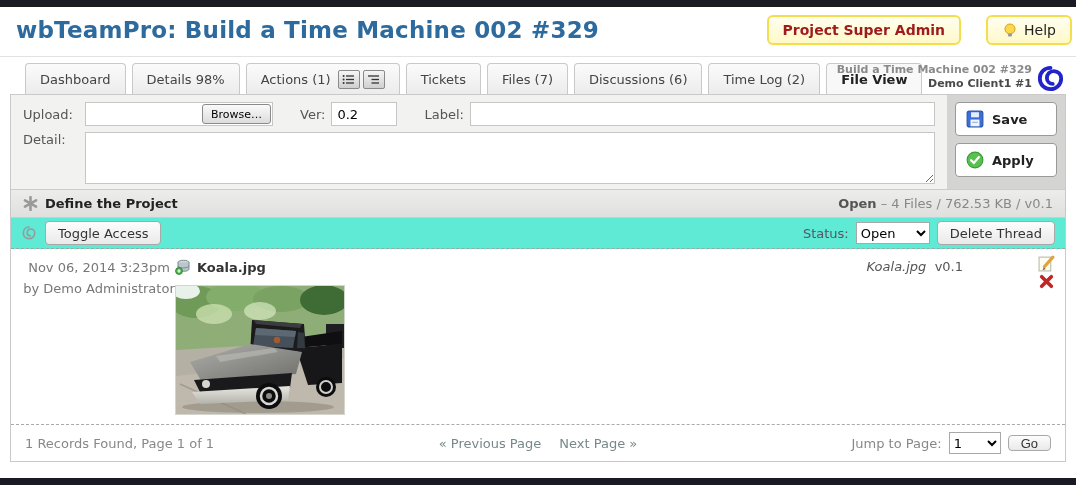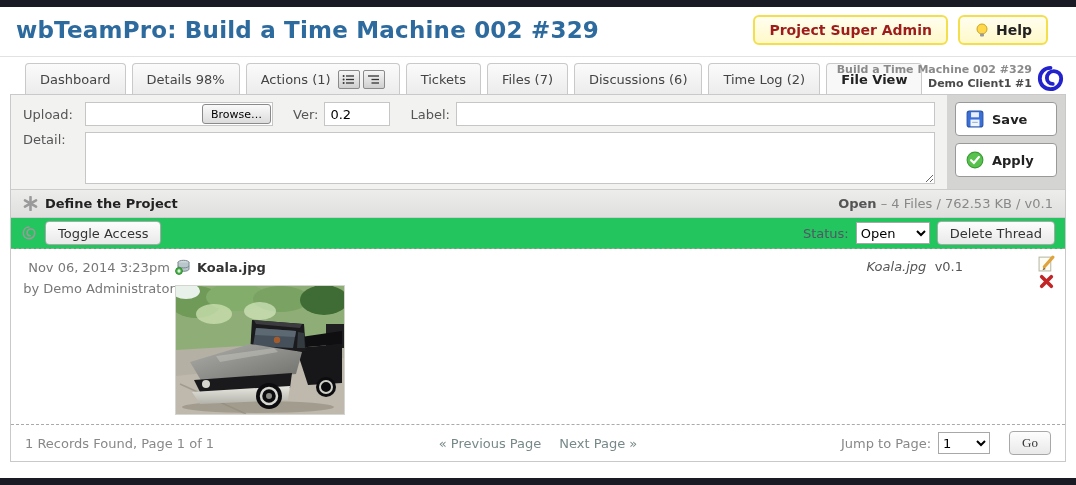--- a/index.html
+++ b/index.html
@@ -5,24 +5,24 @@
   * { box-sizing: border-box; margin: 0; padding: 0; }
   html,body { width:1076px; height:485px; overflow:hidden; background:#fff;
     font-family:"DejaVu Sans","Liberation Sans",sans-serif; }
 
   .topbar, .bottombar { width:100%; background:#1a1a24; }
   .topbar { height:7px; }
   .bottombar { height:8px; }
 
   .header { height:50px; padding:10px 16px 0 16px; position:relative; border-bottom:1px solid #e2e2e2; }
   .page-title { color:#2d6a9e; font-size:23px; font-weight:bold; letter-spacing:.2px; }
-  .header-buttons { position:absolute; right:28px; top:8px; display:flex; gap:10px; }
+  .header-buttons { position:absolute; right:4px; top:8px; display:flex; gap:25px; }
   .ybtn { border:2px solid #f3df4e; border-radius:6px; background:linear-gradient(#fffef0,#fff9c8);
     padding:5px 14px; font-size:14px; cursor:pointer; display:flex; align-items:center; gap:6px;
-    font-family:inherit;font-weight:bold; }
+    font-family:inherit; }
   .ybtn.admin { color:#9e1b1b; font-weight:bold; }
   .ybtn.help  { color:#222; }
 
   .tabrow { height:37px; padding:6px 16px 0 25px; display:flex; align-items:flex-end; position:relative; }
   .tab { display:flex; align-items:center; gap:7px; margin-right:6px; padding:7px 14px;
     font-size:13px; color:#444; background:linear-gradient(#fbfbfb,#ececec);
     border:1px solid #c9c9c9; border-bottom:none; border-radius:4px 4px 0 0; cursor:pointer; height:31px; }
   .tab.active { font-weight:bold; color:#222; background:#f8f8f8; }
   .tab-icons { display:inline-flex; gap:3px; }
   .mini-btn { width:22px; height:19px; border:1px solid #8a8a8a; border-radius:2px;
@@ -38,35 +38,35 @@
   .form-left { flex:1; padding:7px 8px 6px 12px; display:flex; flex-direction:column; gap:6px; }
   .frow { display:flex; align-items:center; gap:6px; }
   .flabel { width:56px; color:#555; font-size:13px; flex:none; }
   .filebox { display:flex; align-items:center; border:1px solid #c6c6c6; background:#fff; padding:1px; height:24px; }
   .filebox input { border:none; outline:none; width:115px; height:20px; font-size:12px; }
   .browse-btn { height:20px; border:1px solid #8a8a8a; border-radius:3px; font-size:11px; padding:0 8px;
     background:linear-gradient(#fafafa,#dcdcdc); cursor:pointer; font-family:inherit; }
   .txt { border:1px solid #c6c6c6; height:24px; font-size:13px; padding:2px 5px; background:#fff; font-family:inherit; }
   .txt.ver { width:66px; }
   .txt.label-input { flex:1; margin-right:4px; }
-  .flabel.inline { width:auto; margin-left:14px; }
+  .flabel.inline { width:auto; margin-left:21px; }
   .drow { align-items:flex-start; }
   .drow textarea { flex:1; height:52px; border:1px solid #c6c6c6; font-size:13px; padding:3px 5px;
     margin-right:4px; resize:both; font-family:inherit; }
   .form-right { width:118px; background:#d4d4d3; padding:7px 8px; display:flex; flex-direction:column; gap:7px; flex:none; }
   .big-btn { height:34px; background:#fff; border:1px solid #999; border-radius:4px; display:flex;
     align-items:center; gap:8px; padding:0 10px; font-size:13px; font-weight:bold; color:#222; cursor:pointer; font-family:inherit; }
 
   .define-bar { height:28px; background:linear-gradient(#ededec,#dfdfde); border-bottom:1px solid #ccc;
     display:flex; align-items:center; padding:0 12px; }
   .define-title { font-size:13px; font-weight:bold; color:#222; margin-left:7px; }
   .define-right { margin-left:auto; font-size:13px; color:#888; }
   .define-right b { color:#555; }
 
-  .green-bar { height:31px; background:#22c55e; border-bottom:1px dashed #9aa79a; display:flex; align-items:center; padding:0 10px; gap:8px; }
+  .green-bar { height:31px; background:#5eead4; border-bottom:1px dashed #9aa79a; display:flex; align-items:center; padding:0 10px; gap:8px; }
   .sbtn { height:24px; border:1px solid #a8a8a8; border-radius:4px; background:linear-gradient(#fdfdfd,#e9e9e9);
     padding:0 12px; font-size:13px; color:#333; cursor:pointer; font-family:inherit; }
   .green-right { margin-left:auto; display:flex; align-items:center; gap:7px;justify-content:space-between; }
   .glabel { font-size:13px; color:#556; }
   select { height:22px; font-size:13px; border:1px solid #a8a8a8; background:#fff; font-family:inherit; }
 
   .file-area { flex:1; background:#fff; padding:8px 12px; position:relative; display:flex; border-bottom:1px dashed #aaa; }
   .meta-col { width:152px; flex:none; font-size:13px; color:#777; line-height:21px;text-align:center; }
   .file-col { flex:none; }
   .file-head { display:flex; align-items:center; gap:6px; height:20px; }
@@ -75,22 +75,22 @@
   .ver-col { margin-left:auto; margin-right:90px; font-size:13px; color:#555; padding-top:2px; }
   .ver-col i { font-style:italic; }
   .entry-icons { position:absolute; right:10px; top:6px; display:flex; flex-direction:column; gap:2px; align-items:center; }
   .iconbtn { cursor:pointer; line-height:0; }
 
   .pager { height:36px; display:flex; align-items:center; padding:0 14px; font-size:13px; color:#888; }
   .pager-left { flex:1; }
   .pager-center { display:flex; gap:18px; }
   .pager-link { color:#788; cursor:pointer; }
   .pager-right { flex:1; display:flex; justify-content:flex-end; align-items:center; gap:7px; }
-  .go-btn { height:24px; border:1px solid #a8a8a8; border-radius:4px; background:linear-gradient(#fdfdfd,#e9e9e9);
-    padding:0 12px; font-size:13px; color:#333; cursor:pointer; font-family:Liberation Serif, serif;margin-left:12px; }
+  .go-btn { height:16px; border:1px solid #a8a8a8; border-radius:4px; background:linear-gradient(#fdfdfd,#e9e9e9);
+    padding:0 12px; font-size:13px; color:#333; cursor:pointer; font-family:Liberation Sans, sans-serif; }
 
   .footer-gap { height:16px; }
 </style>
 </head>
 <body>
 
 <div class="topbar"></div>
 
 <div class="header">
   <div class="page-title">wbTeamPro: Build a Time Machine 002 #329</div>

